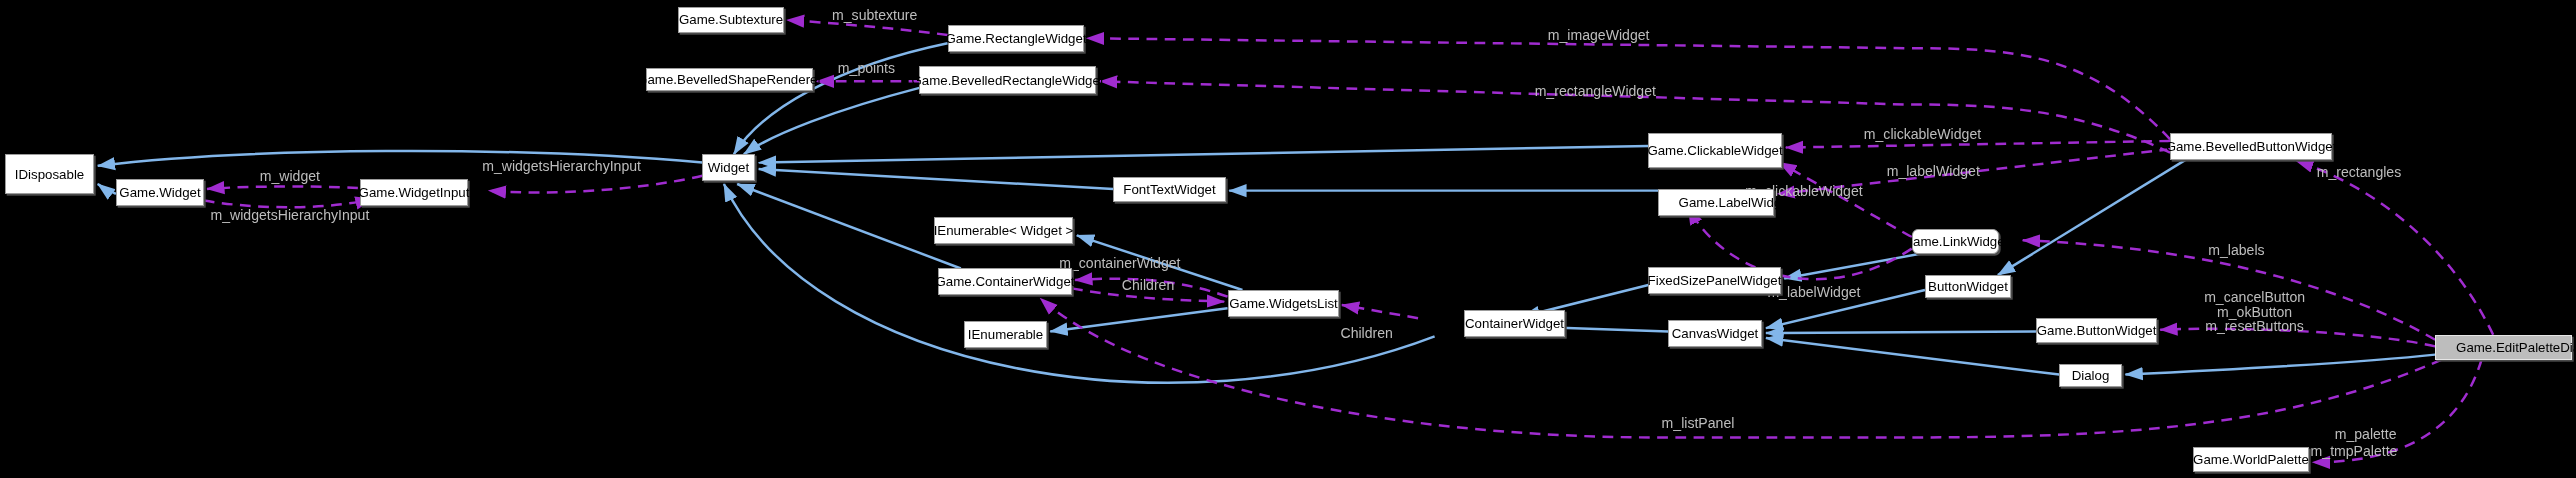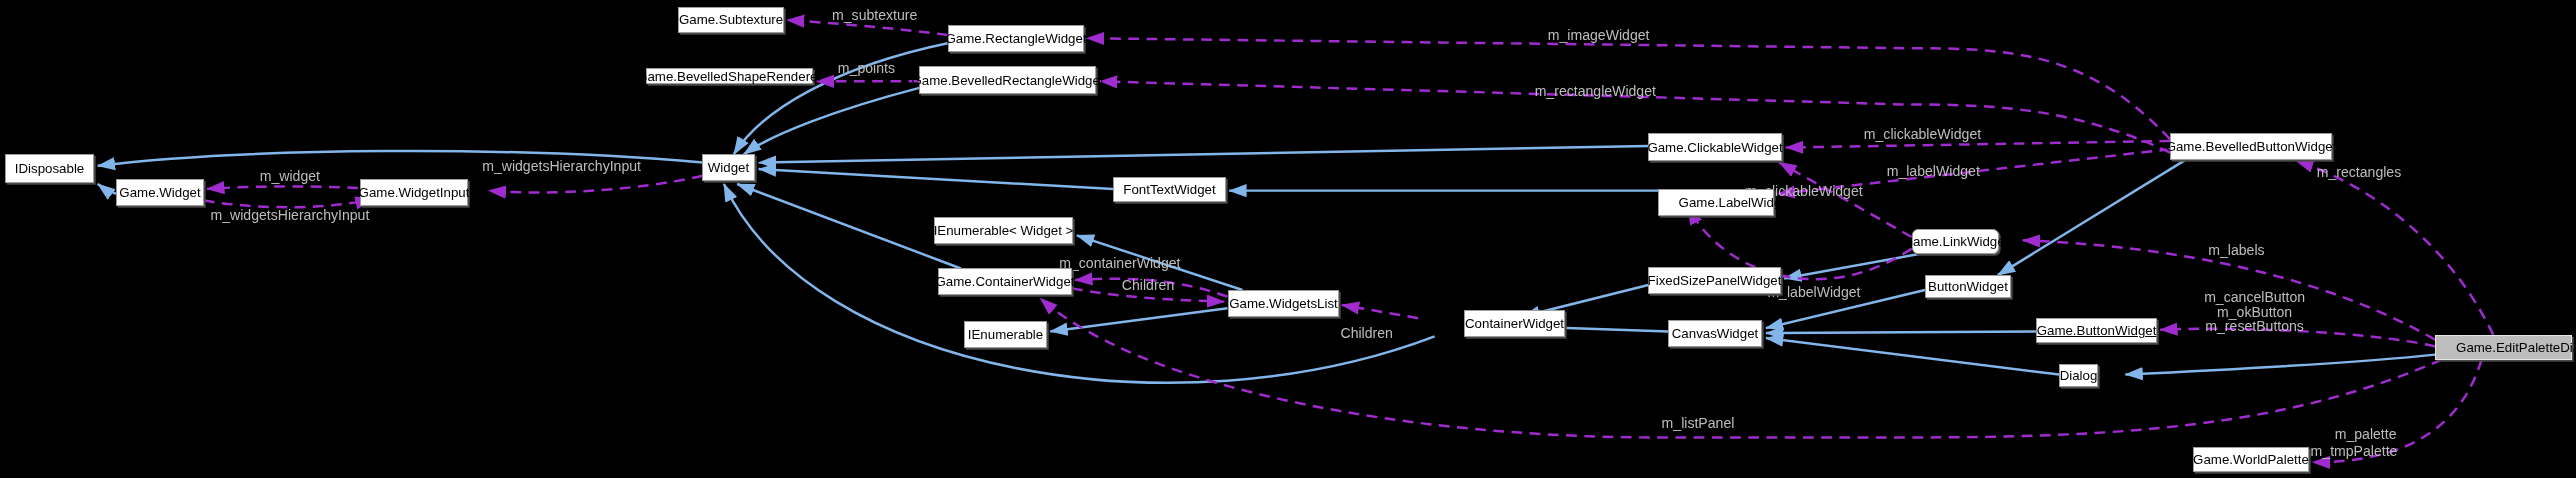--- a/index.html
+++ b/index.html
@@ -88,38 +88,38 @@
         <text x="2722" y="382" text-anchor="middle" fill="#bdbdbd" class="edge-label">m_okButton</text>
         <text x="2722" y="400" text-anchor="middle" fill="#bdbdbd" class="edge-label">m_resetButtons</text>
         <text x="2050" y="516" text-anchor="middle" fill="#bdbdbd" class="edge-label">m_listPanel</text>
         <text x="2856" y="530" text-anchor="middle" fill="#bdbdbd" class="edge-label">m_palette</text>
         <text x="2842" y="550" text-anchor="middle" fill="#bdbdbd" class="edge-label">m_tmpPalette</text>
       </g>
   </svg>
   <div id="nodes-g">
       <div class="node" style="left: 678px; top: 6.6px; width: 106px; height: 26.5px;">Game.Subtexture</div>
       <div class="node" style="left: 948px; top: 25px; width: 136px; height: 26.5px;">Game.RectangleWidget</div>
-      <div class="node" style="left: 646px; top: 68px; width: 167px; height: 16px;">Game.BevelledShapeRenderer</div>
+      <div class="node" style="left: 646px; top: 68px; width: 167px; height: 23px;">Game.BevelledShapeRenderer</div>
       <div class="node" style="left: 919px; top: 66px; width: 177px; height: 28px;">Game.BevelledRectangleWidget</div>
-      <div class="node" style="left: 5px; top: 154px; width: 89px; height: 29px;">IDisposable</div>
+      <div class="node" style="left: 5px; top: 154px; width: 89px; height: 40px;">IDisposable</div>
       <div class="node" style="left: 116px; top: 179px; width: 88px; height: 26.5px;">Game.Widget</div>
       <div class="node" style="left: 360px; top: 179px; width: 108px; height: 26.5px;">Game.WidgetInput</div>
       <div class="node" style="left: 702px; top: 154px; width: 53px; height: 26.5px;">Widget</div>
       <div class="node" style="left: 1113px; top: 177px; width: 113px; height: 25px;">FontTextWidget</div>
       <div class="node" style="left: 934px; top: 217px; width: 139px; height: 26.5px;">IEnumerable&lt; Widget &gt;</div>
       <div class="node" style="left: 938px; top: 268px; width: 134px; height: 26.5px;">Game.ContainerWidget</div>
       <div class="node" style="left: 1228px; top: 290px; width: 111px; height: 26.5px;">Game.WidgetsList</div>
       <div class="node" style="left: 964px; top: 321px; width: 83px; height: 26.5px;">IEnumerable</div>
       <div class="node" style="left: 1464px; top: 310px; width: 101px; height: 26.5px;">ContainerWidget</div>
-      <div class="node" style="left: 1648px; top: 133px; width: 134px; height: 28px;">Game.ClickableWidget</div>
+      <div class="node" style="left: 1648px; top: 133px; width: 134px; height: 35px;">Game.ClickableWidget</div>
       <div class="node" style="left: 1658px; top: 189px; width: 116px; height: 26.5px; padding-left: 39px;">Game.LabelWidget</div>
       <div class="node" style="left: 1912px; top: 229px; width: 87px; height: 25px; border-radius: 6px;">Game.LinkWidget</div>
       <div class="node" style="left: 1925px; top: 275px; width: 86px; height: 23px;">ButtonWidget</div>
       <div class="node" style="left: 1648px; top: 267px; width: 133px; height: 26.5px;">FixedSizePanelWidget</div>
       <div class="node" style="left: 1668px; top: 320px; width: 94px; height: 26.5px;">CanvasWidget</div>
-      <div class="node" style="left: 2036px; top: 318px; width: 121px; height: 25px; text-decoration: underline;">Game.ButtonWidget</div>
-      <div class="node" style="left: 2059px; top: 364px; width: 39px; height: 23px;">Dialog</div>
+      <div class="node" style="left: 2036px; top: 318px; width: 121px; height: 25px;">Game.ButtonWidget</div>
+      <div class="node" style="left: 2059px; top: 364px; width: 63px; height: 23px;">Dialog</div>
       <div class="node" style="left: 2170px; top: 133px; width: 162px; height: 26.5px;">Game.BevelledButtonWidget</div>
       <div class="node hl" style="left: 2435px; top: 335px; width: 137px; height: 25px; padding-left: 47px;">Game.EditPaletteDialog</div>
       <div class="node" style="left: 2193px; top: 447px; width: 116px; height: 25px;">Game.WorldPalette</div>
     </div>
 </div>
 
 
 </body></html>

